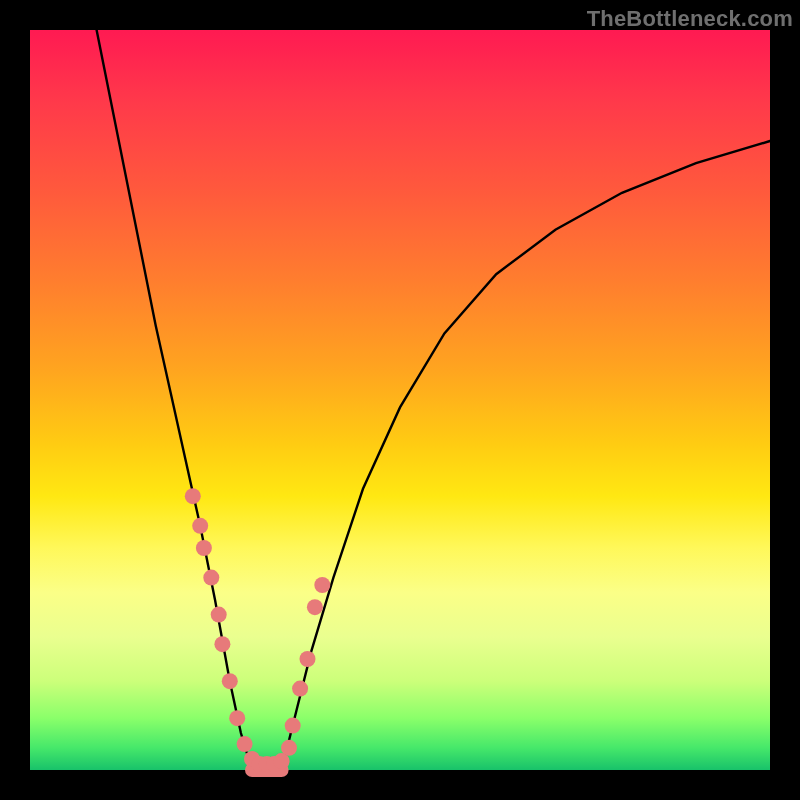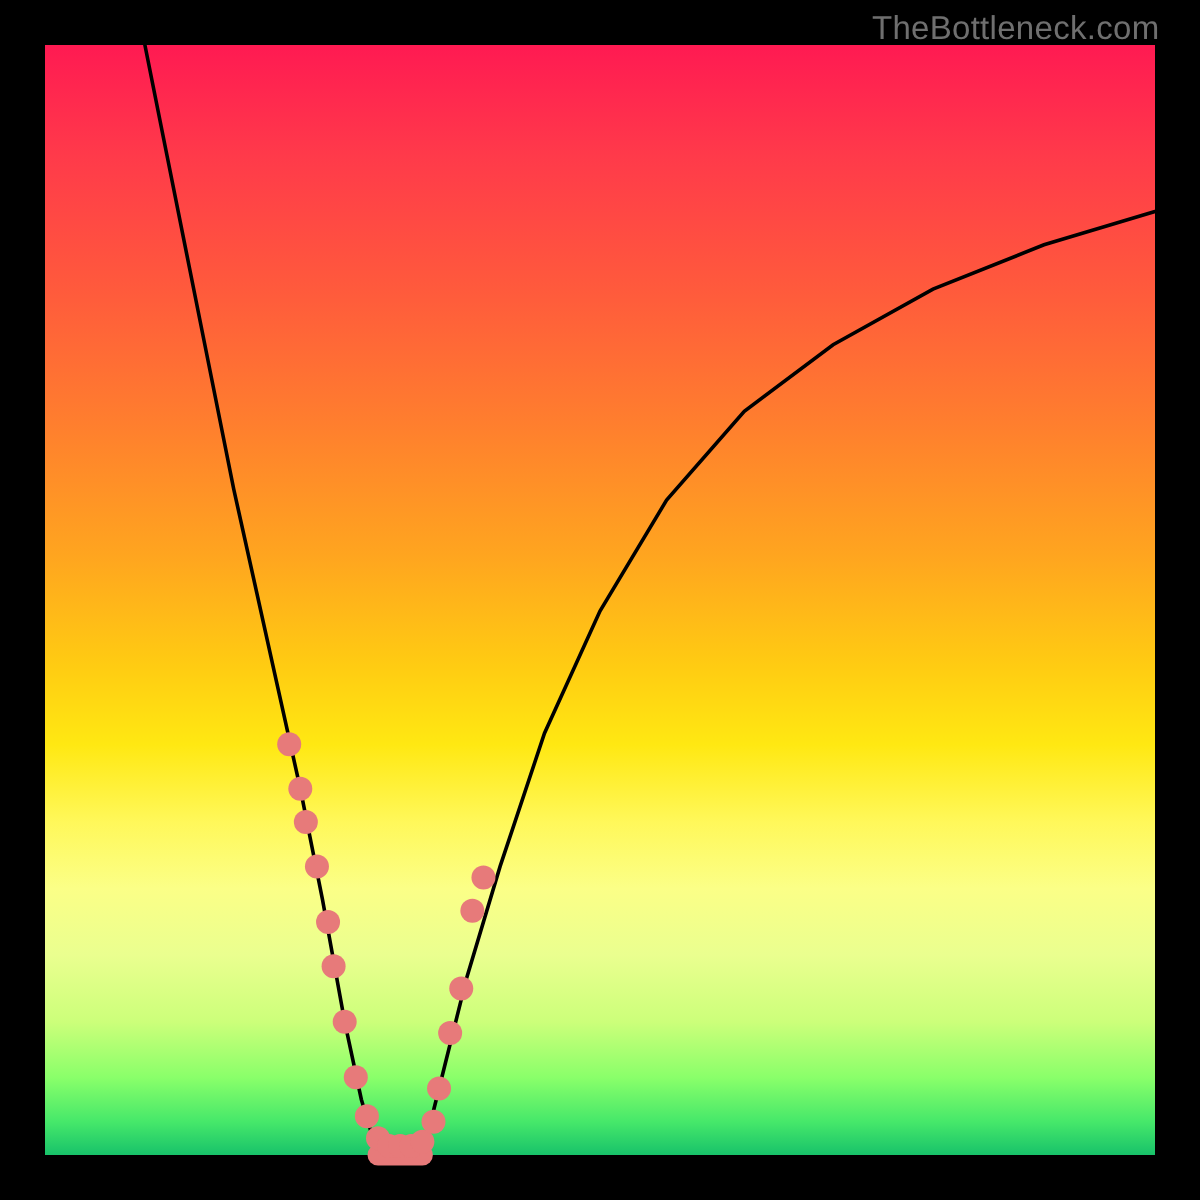--- a/index.html
+++ b/index.html
@@ -39,24 +39,24 @@
       #eaff8f 82%,
       #ccff7a 88%,
       #8aff6a 93%,
       #46e86a 97%,
       #18c26a 100%
     );
   }
   .watermark {
     position: absolute;
     top: 6px;
-    right: 27px;
+    right: 7px;
     color: #6f6f6f;
     font-size: 22px;
-    font-weight: 400;
+    font-weight: 700;
     letter-spacing: 0.2px;
     user-select: none;
   }
   svg.curve {
     position: absolute;
     top: 0;
     left: 0;
     width: 740px;
     height: 740px;
     overflow: visible;

